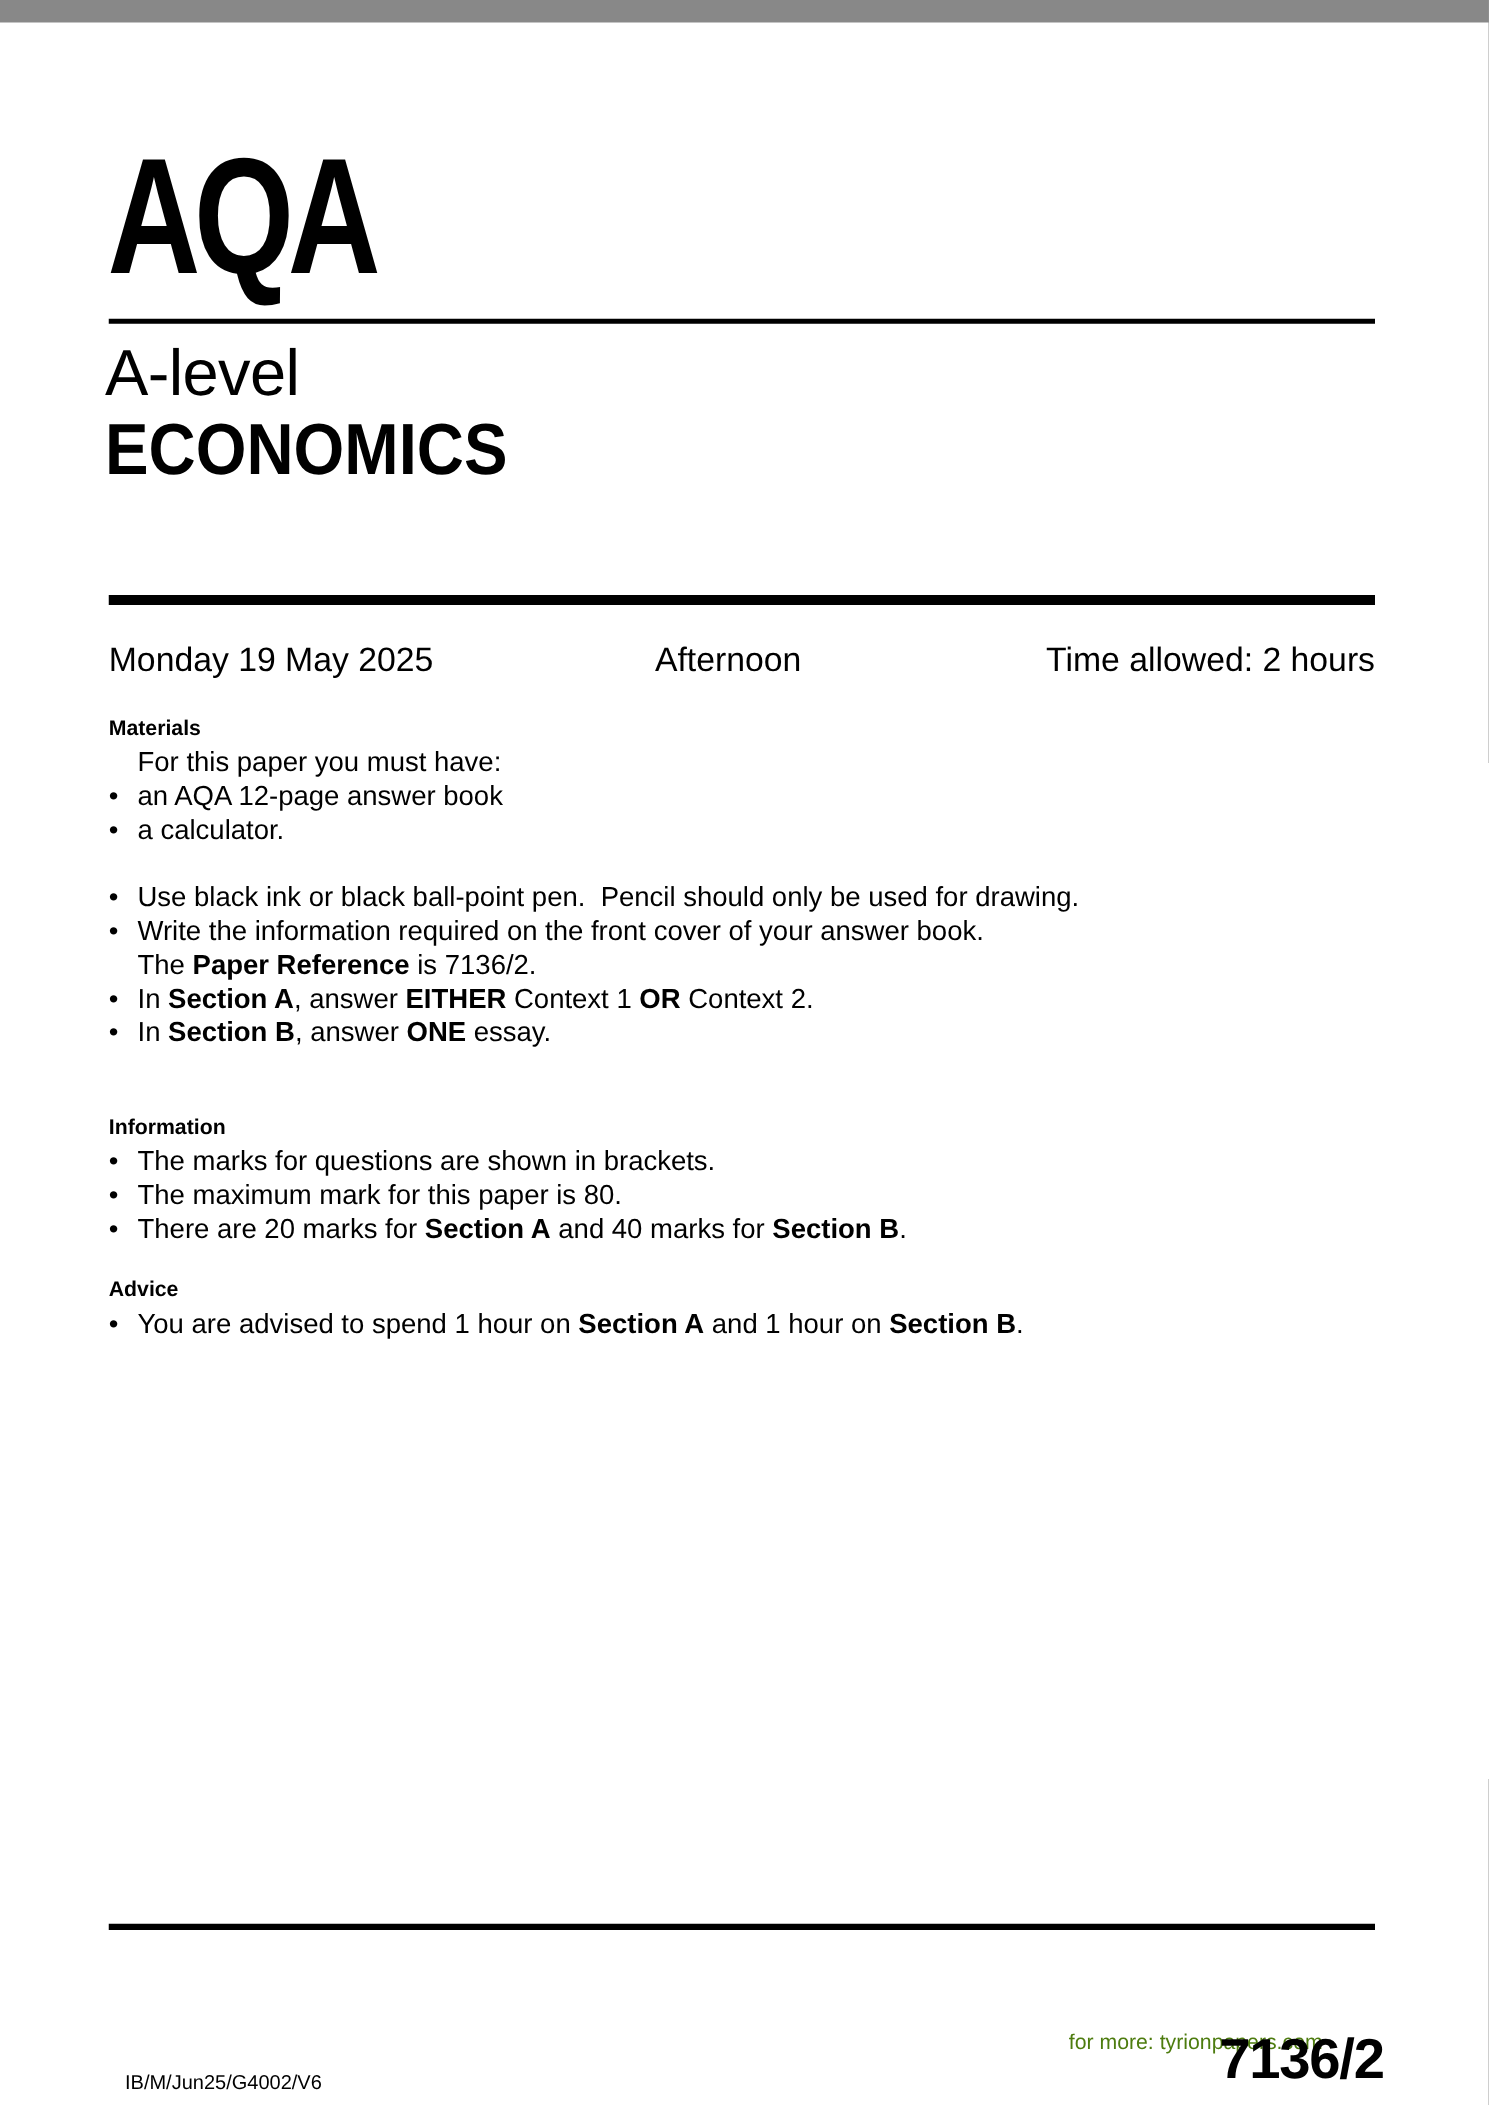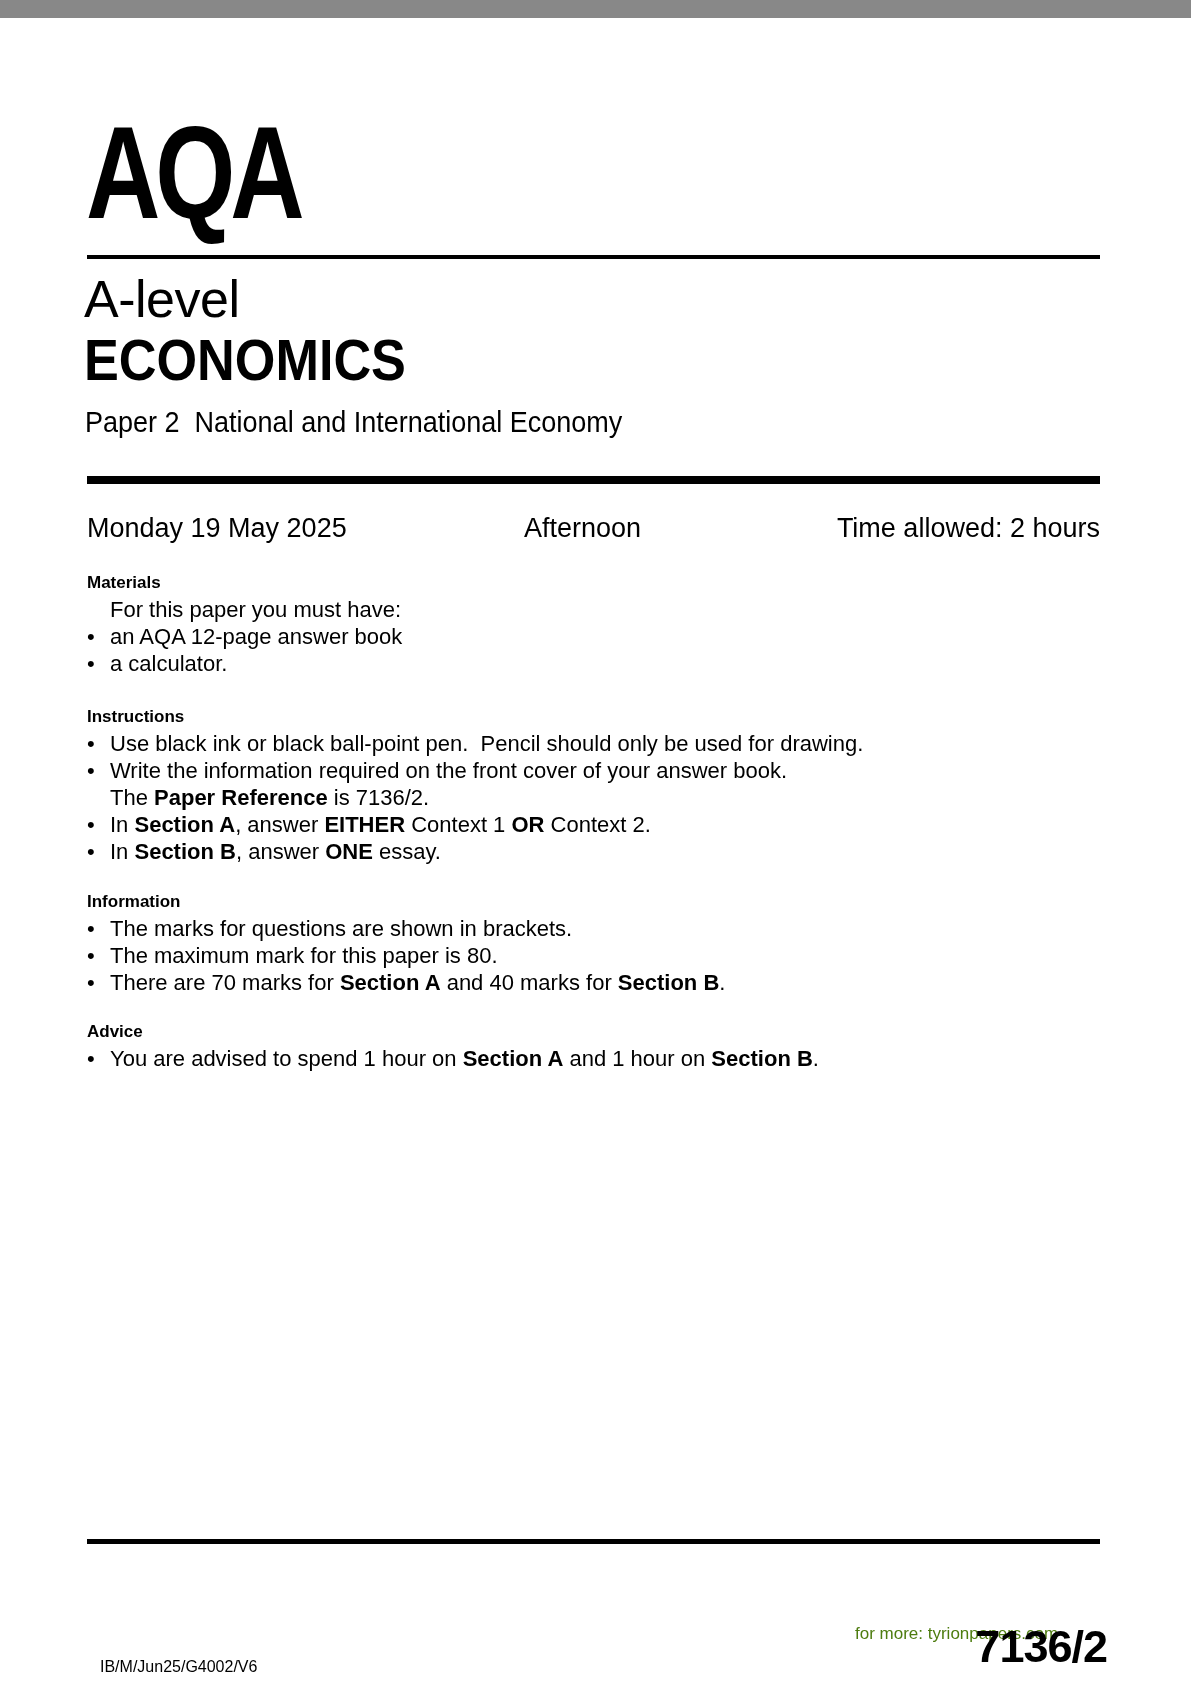--- a/index.html
+++ b/index.html
@@ -95,23 +95,20 @@
   <div class="logo">
     <span class="logo-inner" data-bind="header.logo_text">AQA</span>
   </div>
 
   <div class="rule rule-thin"></div>
 
   <div class="qualification" data-bind="header.qualification">A-level</div>
   <div class="subject">
     <span class="squeeze" data-bind="header.subject">ECONOMICS</span>
   </div>
-  <div class="paper-title">
-    <span class="squeeze" data-bind="header.paper_title">Paper 2  National and International Economy</span>
-  </div>
 
   <div class="rule rule-thick"></div>
 
   <div class="date-row">
     <div class="left" data-bind="exam_session.date">Monday 19 May 2025</div>
     <div class="mid" data-bind="exam_session.session">Afternoon</div>
     <div class="right" data-bind="exam_session.time_allowed">Time allowed: 2 hours</div>
   </div>
 
   <div class="section sec-materials">
@@ -126,21 +123,20 @@
           <span class="li-text"><span>an AQA 12-page answer book</span></span>
         </div>
         <div class="li-row">
           <span class="li-marker">•</span>
           <span class="li-text"><span>a calculator.</span></span>
         </div>
       </div>
   </div>
 
   <div class="section sec-instructions">
-    <div class="section-heading" data-bind="sections.instructions.heading">Instructions</div>
     <div class="section-rows">
         <div class="li-row">
           <span class="li-marker">•</span>
           <span class="li-text"><span>Use black ink or black ball-point pen.  Pencil should only be used for drawing.</span></span>
         </div>
         <div class="li-row">
           <span class="li-marker">•</span>
           <span class="li-text"><span>Write the information required on the front cover of your answer book.</span></span>
         </div>
         <div class="li-row">
@@ -164,21 +160,21 @@
         <div class="li-row">
           <span class="li-marker">•</span>
           <span class="li-text"><span>The marks for questions are shown in brackets.</span></span>
         </div>
         <div class="li-row">
           <span class="li-marker">•</span>
           <span class="li-text"><span>The maximum mark for this paper is 80.</span></span>
         </div>
         <div class="li-row">
           <span class="li-marker">•</span>
-          <span class="li-text"><span>There are 70 marks for </span><span class="b">Section A</span><span> and 40 marks for </span><span class="b">Section B</span><span>.</span></span>
+          <span class="li-text"><span>There are 20 marks for </span><span class="b">Section A</span><span> and 40 marks for </span><span class="b">Section B</span><span>.</span></span>
         </div>
       </div>
   </div>
 
   <div class="section sec-advice">
     <div class="section-heading" data-bind="sections.advice.heading">Advice</div>
     <div class="section-rows">
         <div class="li-row">
           <span class="li-marker">•</span>
           <span class="li-text"><span>You are advised to spend 1 hour on </span><span class="b">Section A</span><span> and 1 hour on </span><span class="b">Section B</span><span>.</span></span>

